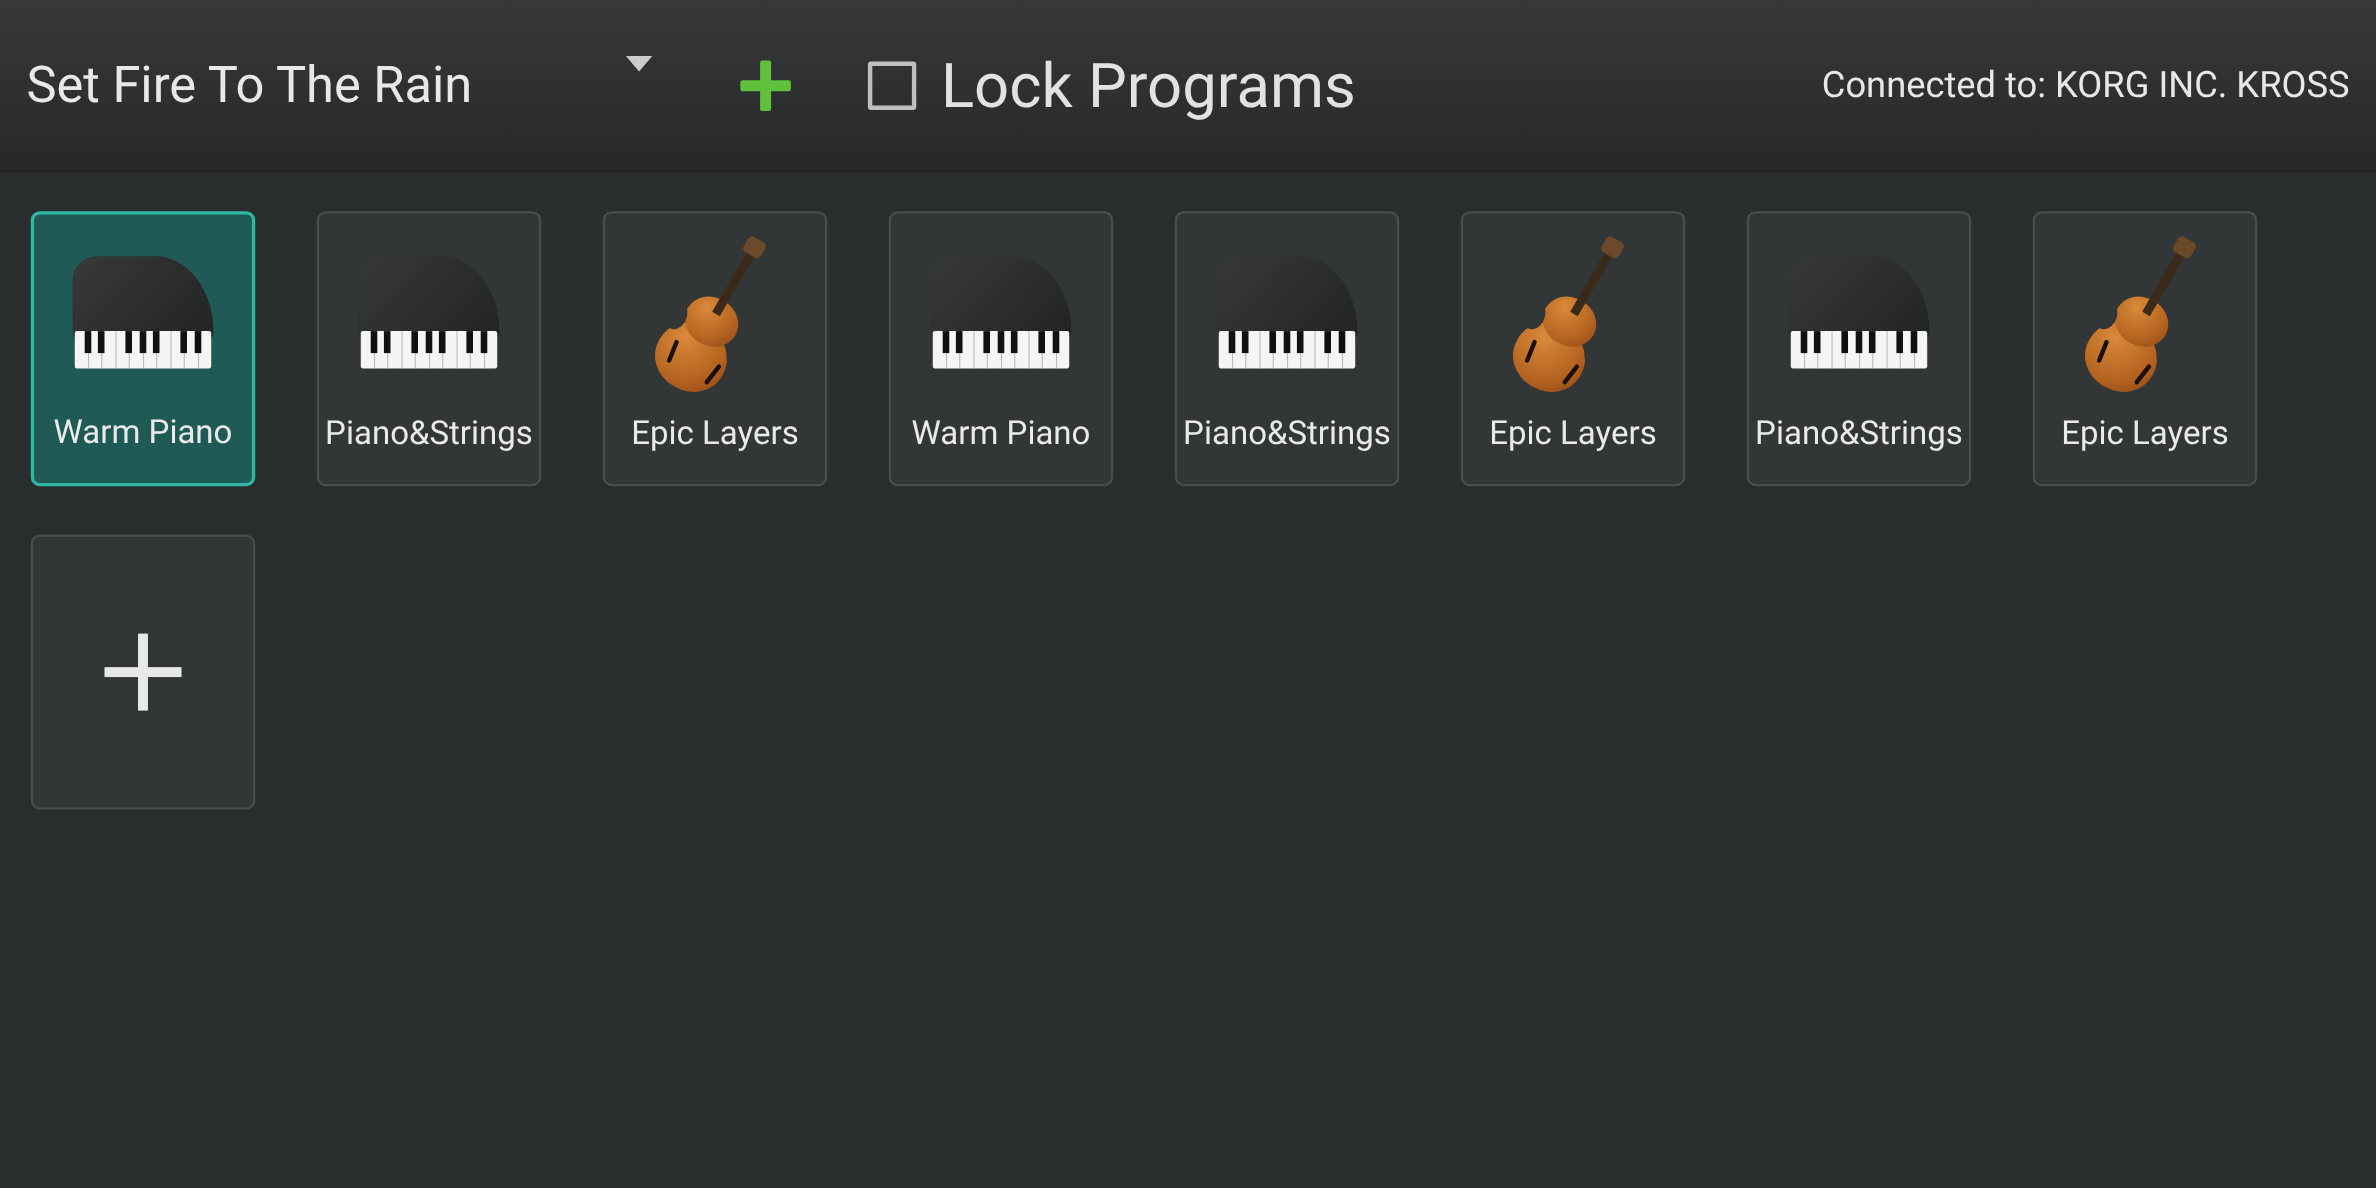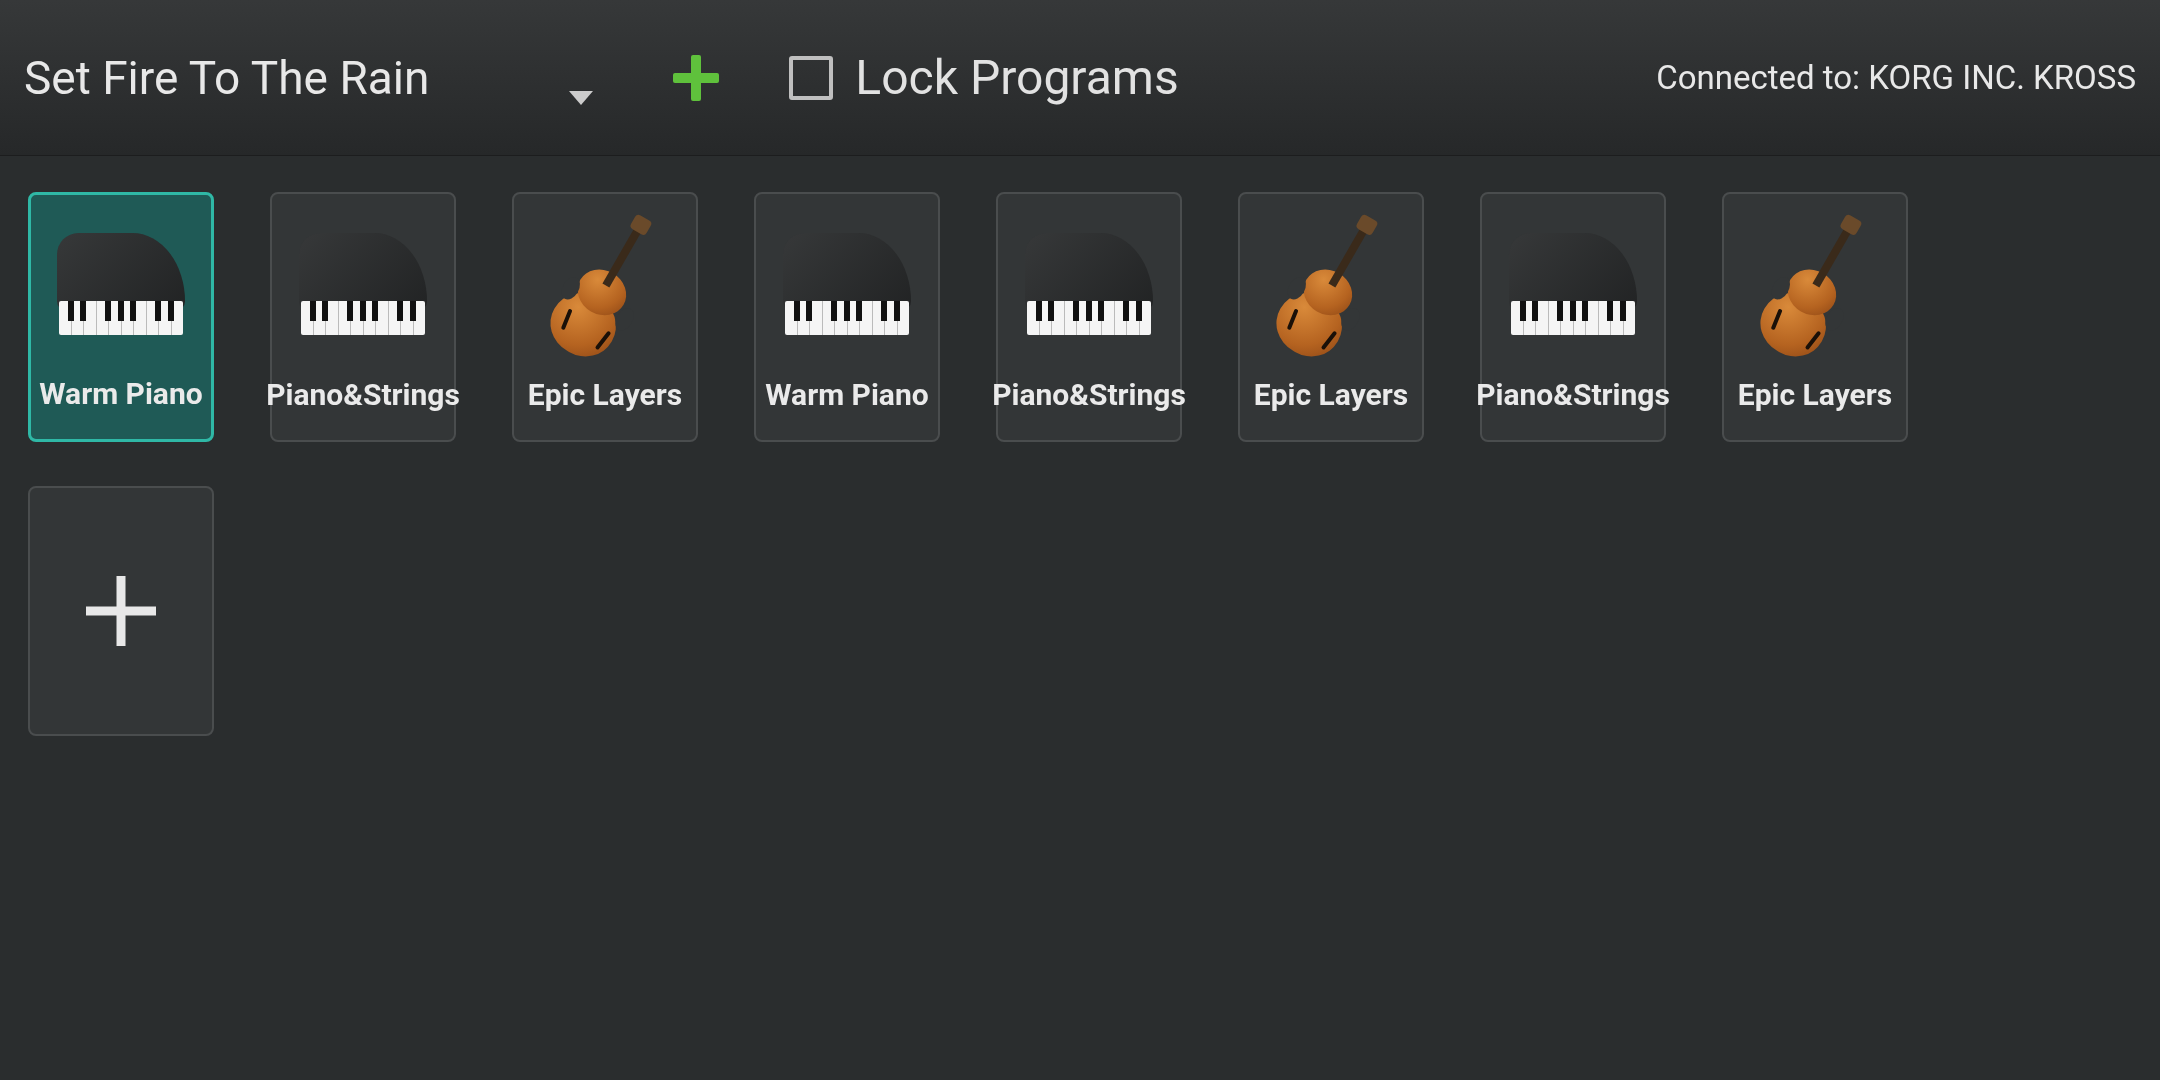--- a/index.html
+++ b/index.html
@@ -14,21 +14,21 @@
   .header {
     height: 156px;
     background: linear-gradient(to bottom, #363839 0%, #2e3031 50%, #262829 100%);
     display: flex;
     align-items: center;
     padding: 0 24px 0 24px;
     border-bottom: 1px solid #1c1d1e;
   }
   .dropdown {
     display: flex;
-    align-items: flex-end;
+    align-items: flex-start;
     gap: 140px;
     font-size: 46px;
     font-weight: 400;
     cursor: pointer;
   }
   .dropdown .caret {
     width: 0; height: 0;
     border-left: 12px solid transparent;
     border-right: 12px solid transparent;
     border-top: 14px solid #ccc;
@@ -54,47 +54,46 @@
     align-items: center;
     gap: 22px;
     cursor: pointer;
   }
   .checkbox-box {
     width: 44px; height: 44px;
     border: 4px solid #bfbfbf;
     border-radius: 3px;
   }
   .checkbox-label {
-    font-size: 48px;
+    font-size: 56px;
     color: #e2e2e2;
   }
   .status {
     margin-left: auto;
     font-size: 33px;
     color: #e8e8e8;
   }
 
   .grid {
     padding: 36px 28px;
     display: flex;
     flex-wrap: wrap;
     gap: 44px 56px;
   }
   .tile {
-    width: 186px;
+    width: 204px;
     height: 250px;
     background: #333637;
     border: 2px solid #4a4d4e;
     border-radius: 8px;
     display: flex;
     flex-direction: column;
     align-items: center;
     cursor: pointer;
     position: relative;
-    font-weight: bold;
   }
   .tile.selected {
     background: #1f5a56;
     border: 3px solid #2fb8a6;
   }
   .tile .icon-area {
     flex: 1;
     width: 100%;
     display: flex;
     align-items: center;

